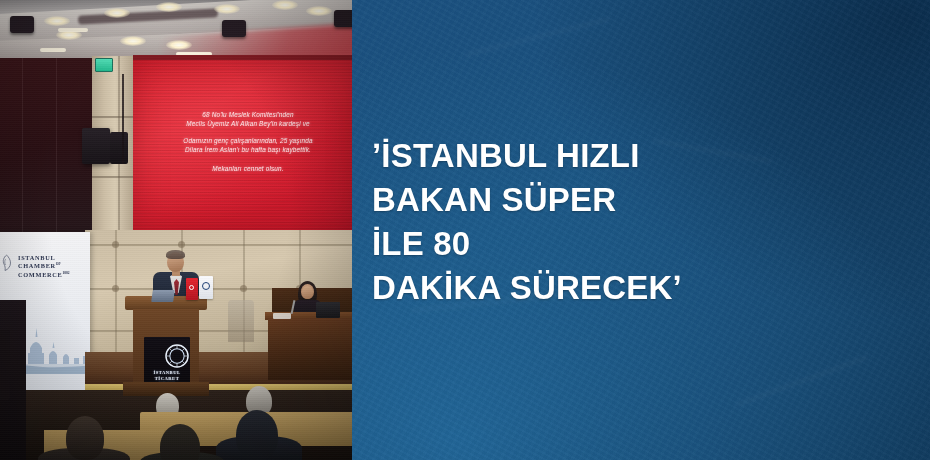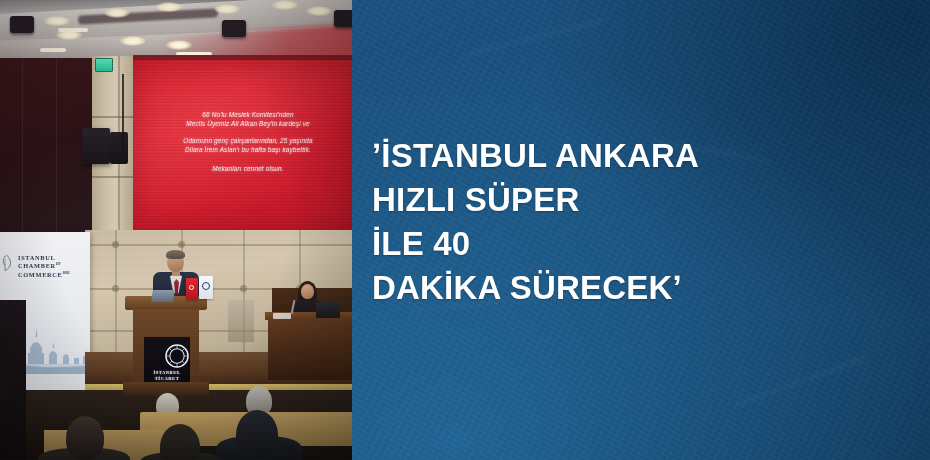--- a/index.html
+++ b/index.html
@@ -793,20 +793,20 @@
   </div>
 
   <div class="headline-panel">
     <div class="panel-texture"></div>
     <div class="panel-scuff" style="left:110px; top:36px; width:150px; height:2px; transform:rotate(-14deg);"></div>
     <div class="panel-scuff" style="left:300px; top:150px; width:120px; height:2px; transform:rotate(10deg);"></div>
     <div class="panel-scuff" style="left:60px;  top:300px; width:180px; height:2px; transform:rotate(-6deg);"></div>
     <div class="panel-scuff" style="left:380px; top:380px; width:140px; height:2px; transform:rotate(-20deg);"></div>
 
     <h1 class="headline">
-      <span class="headline-line">ʼİSTANBUL ANKARA</span>
-      <span class="headline-line">HIZLI SÜPER</span>
-      <span class="headline-line">İLE 40</span>
+      <span class="headline-line">ʼİSTANBUL HIZLI</span>
+      <span class="headline-line">BAKAN SÜPER</span>
+      <span class="headline-line">İLE 80</span>
       <span class="headline-line">DAKİKA SÜRECEKʼ</span>
     </h1>
   </div>
 
 </div>
 
 </body></html>

